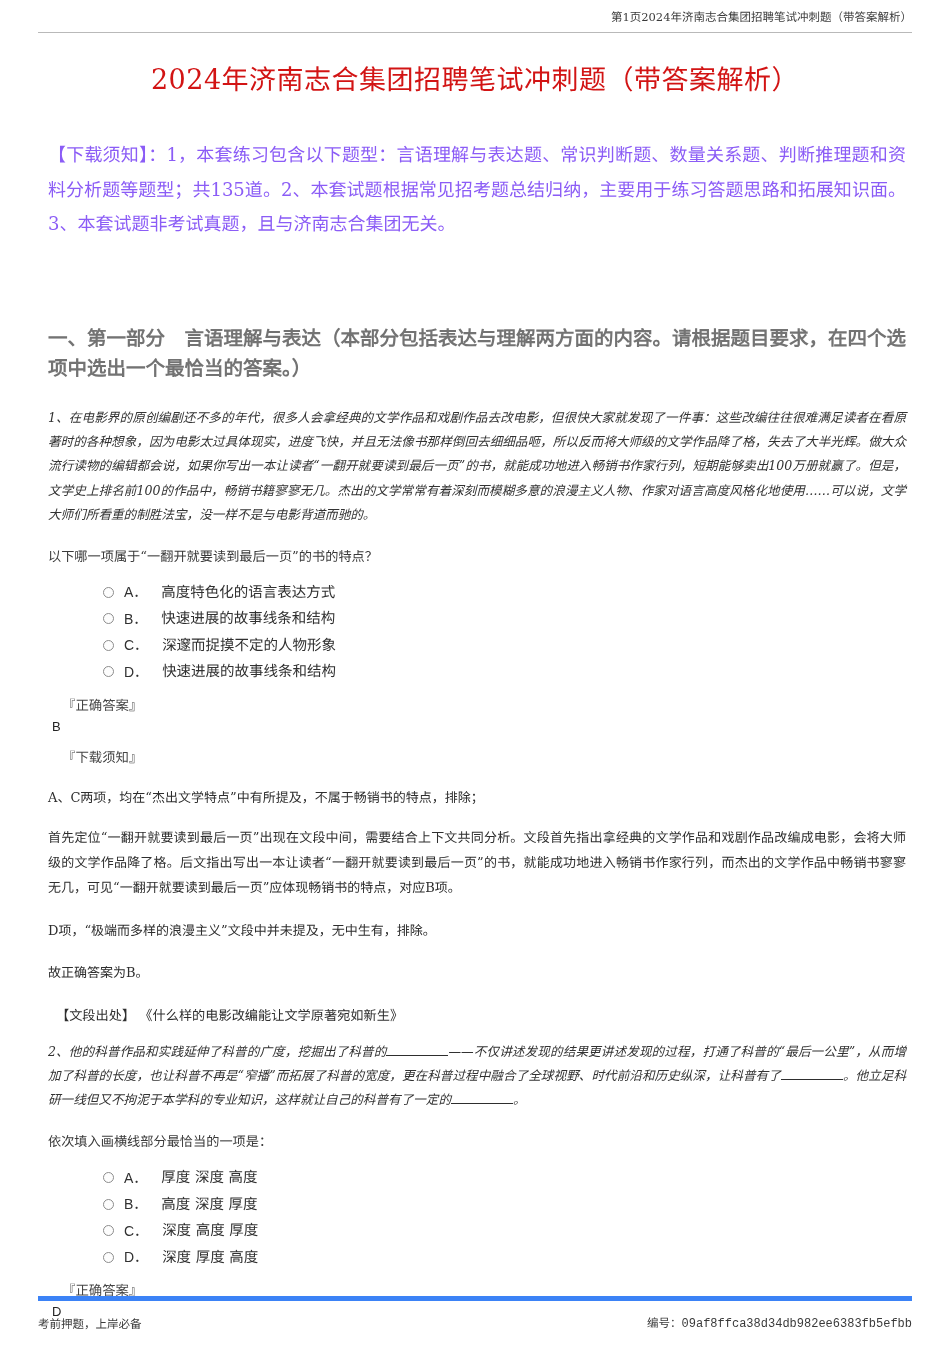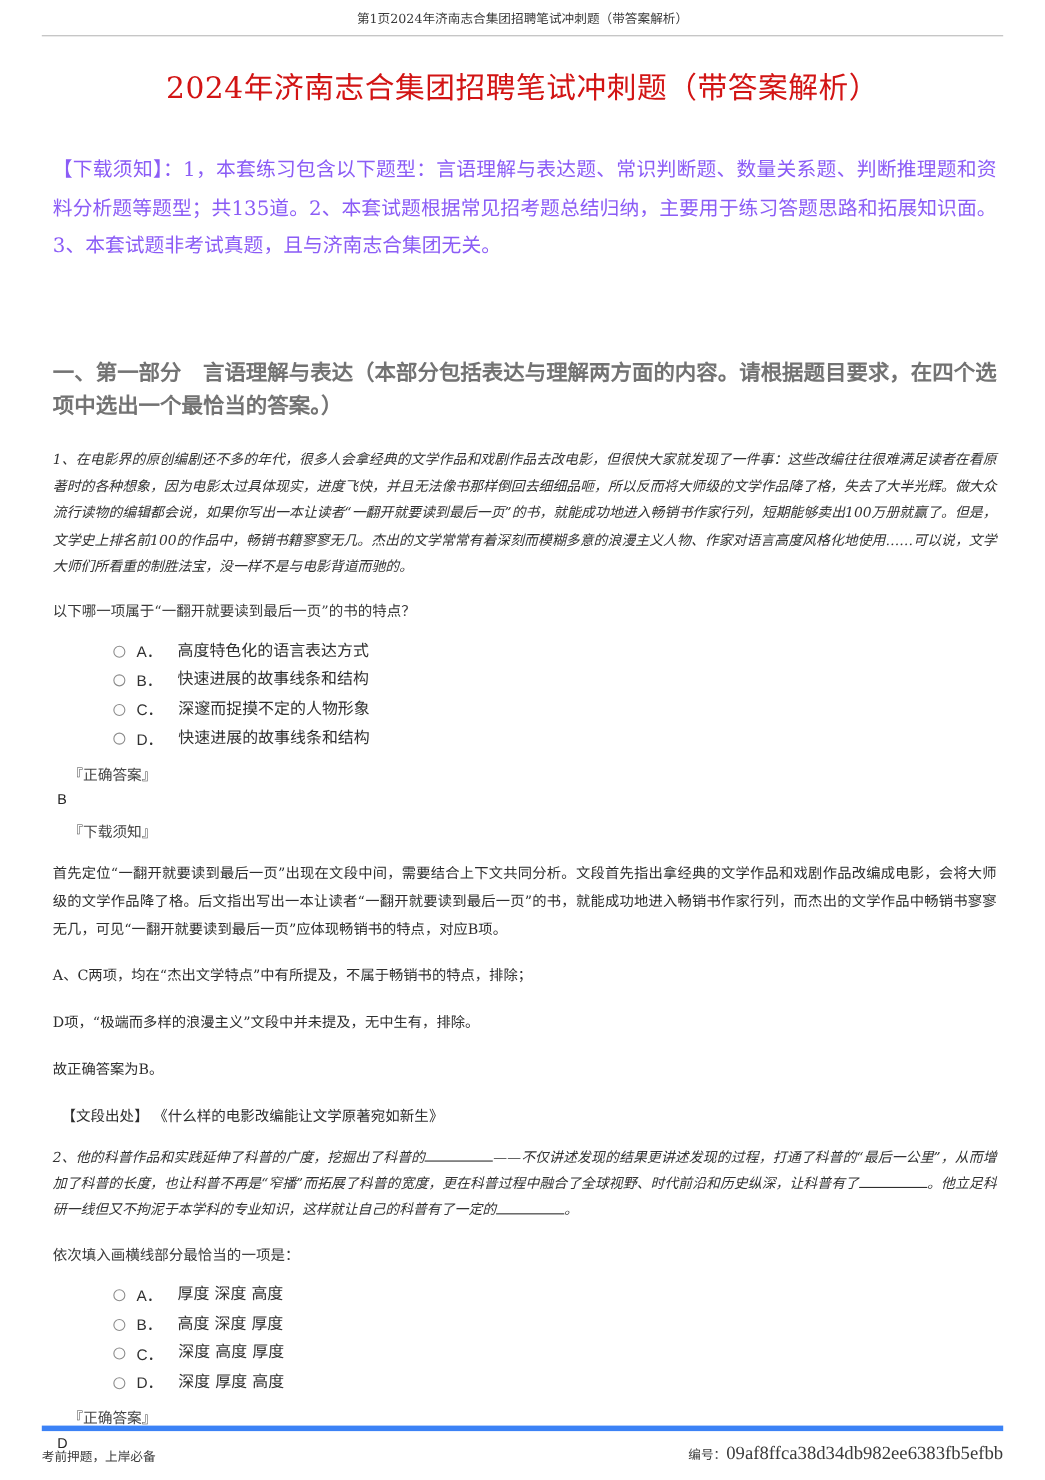--- a/index.html
+++ b/index.html
@@ -25,21 +25,21 @@
 
   
   .page-header {
     position: absolute;
     top: 8px;
     left: 38px;
     right: 38px;
     height: 22px;
     display: flex;
     align-items: flex-start;
-    justify-content: center;
+    justify-content: flex-end;
     border-bottom: 1px solid #b9b9b9;
     padding-bottom: 2px;
   }
   .page-header .hdr-left {
     font-size: 11.5px;
     color: #3a3a3a;
     letter-spacing: 0;
     white-space: nowrap;
   }
   .page-header .hdr-right {
@@ -194,22 +194,22 @@
     font-size: 11.5px;
     color: #3a3a3a;
     white-space: nowrap;
   }
   .ftr-right {
     font-size: 11.5px;
     color: #3a3a3a;
     white-space: nowrap;
   }
   .ftr-code {
-    font-family: Liberation Serif, serif;
-    font-size: 17px;
+    font-family: Liberation Mono, monospace;
+    font-size: 12px;
   }
 </style>
 </head>
 <body>
 
 <div class="page">
 
   <div class="page-header">
     <span class="hdr-left">第1页</span>
     <span class="hdr-right">2024年济南志合集团招聘笔试冲刺题（带答案解析）</span>
@@ -248,22 +248,22 @@
           <span class="opt-letter">D．</span>
           <span class="opt-text">快速进展的故事线条和结构</span>
         </li>
       </ul>
 
       <p class="ans-label">『正确答案』</p>
       <p class="ans-value">B</p>
 
       <p class="ans-label">『下载须知』</p>
 
+      <p class="explain-p tight">A、C两项，均在“杰出文学特点”中有所提及，不属于畅销书的特点，排除；</p>
       <p class="explain-p">首先定位“一翻开就要读到最后一页”出现在文段中间，需要结合上下文共同分析。文段首先指出拿经典的文学作品和戏剧作品改编成电影，会将大师级的文学作品降了格。后文指出写出一本让读者“一翻开就要读到最后一页”的书，就能成功地进入畅销书作家行列，而杰出的文学作品中畅销书寥寥无几，可见“一翻开就要读到最后一页”应体现畅销书的特点，对应B项。</p>
-      <p class="explain-p tight">A、C两项，均在“杰出文学特点”中有所提及，不属于畅销书的特点，排除；</p>
       <p class="explain-p tight">D项，“极端而多样的浪漫主义”文段中并未提及，无中生有，排除。</p>
       <p class="explain-p tight">故正确答案为B。</p>
 
       <p class="source-p">
         <span>【文段出处】</span>
         <span>《什么样的电影改编能让文学原著宛如新生》</span>
       </p>
     </div>
 
     <div class="q-block" style="margin-top:12px;">

